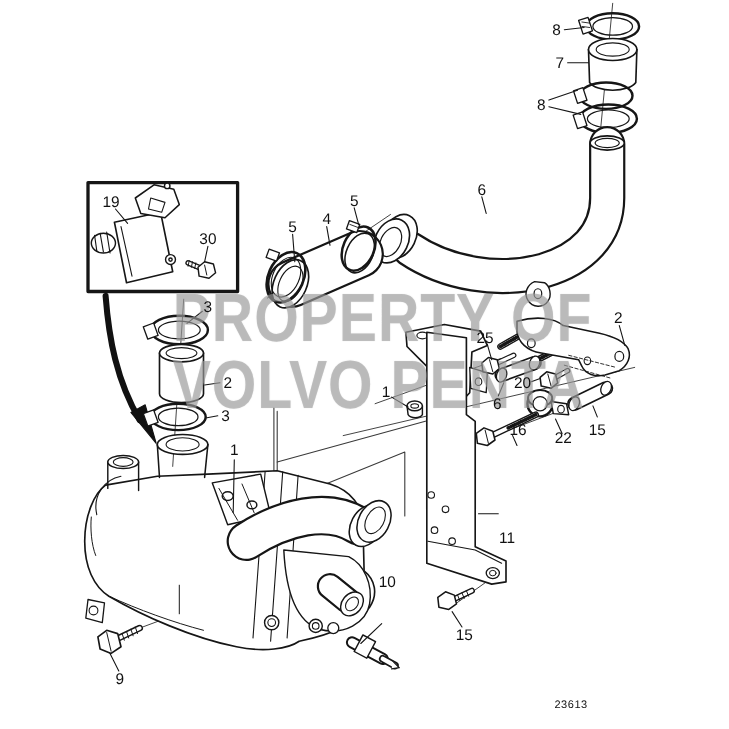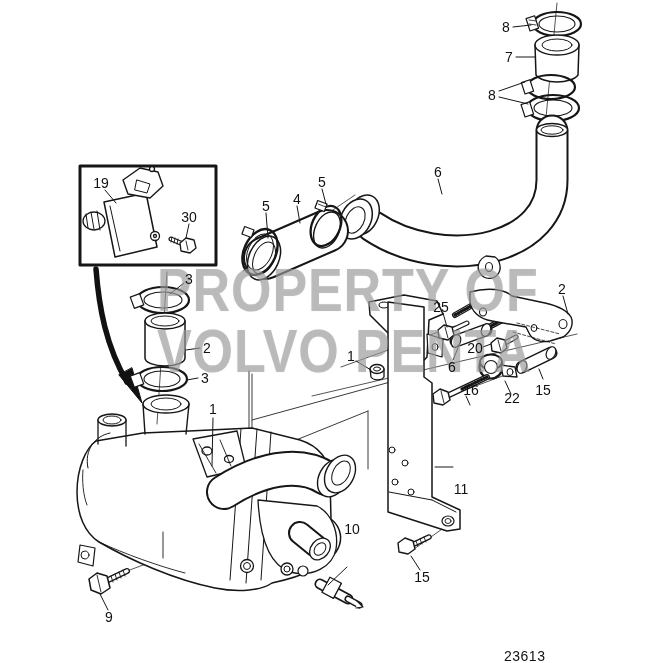--- a/index.html
+++ b/index.html
@@ -8,21 +8,21 @@
   .art { position:absolute; left:0; top:0; z-index:10; }
   .wm { position:absolute; left:157px; z-index:20; white-space:nowrap;
         font-family:"Liberation Sans", sans-serif; font-weight:bold; font-size:62px;
         letter-spacing:1px; color:rgba(158,158,158,0.50);
         transform:scaleX(0.84); transform-origin:left top; line-height:1;
         text-shadow:0 0 1px rgba(140,140,140,0.35); pointer-events:none; }
   .wm1 { top:259px; }
   .wm2 { top:320px; }
   .callout { position:absolute; z-index:30; transform:translate(-50%,-50%);
              font-size:14px; color:#111; }
-  .drawnum { position:absolute; z-index:30; font-size:14px; color:#111; letter-spacing:0.5px;margin-top:12px; }
+  .drawnum { position:absolute; z-index:30; font-size:10px; color:#111; letter-spacing:0.5px; }
 </style>
 </head>
 <body>
 
 <div class="stage">
 
   <svg class="art" width="663" height="663" viewBox="0 0 663 663">
     <g fill="none" stroke="#161616" stroke-width="1.3" stroke-linecap="round" stroke-linejoin="round">
 
       <g stroke="#3a3a3a" stroke-width="1">

